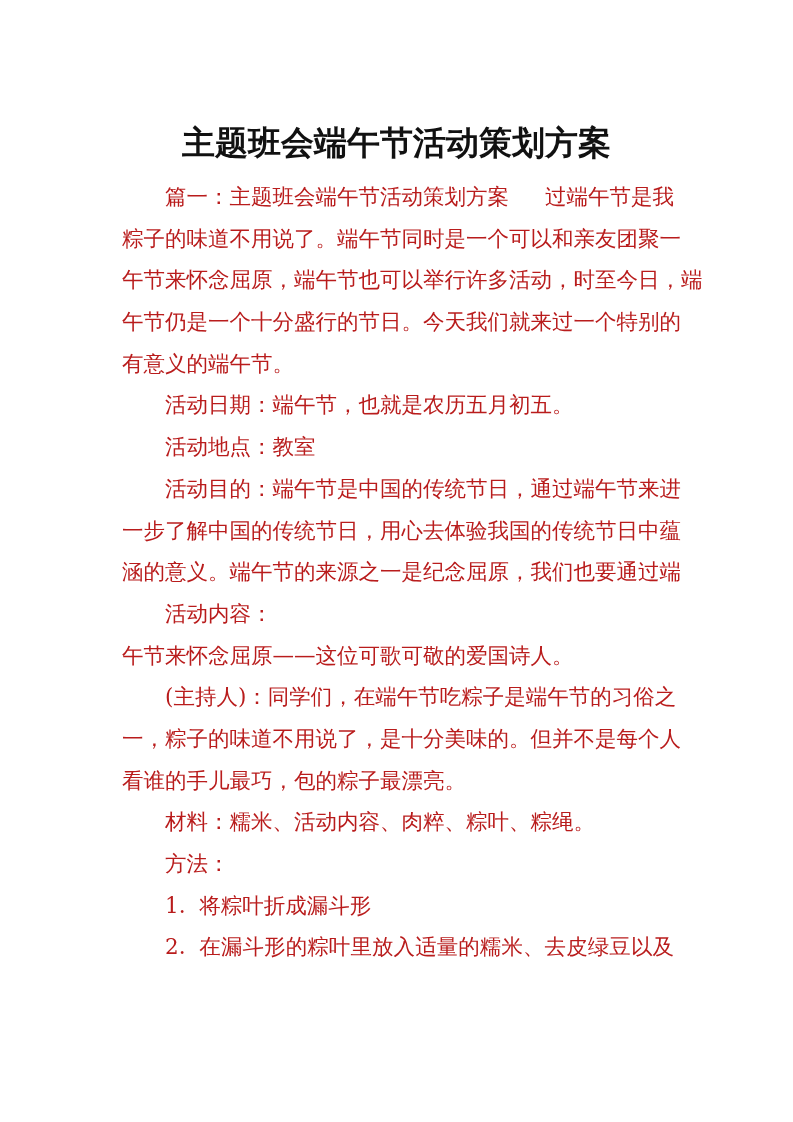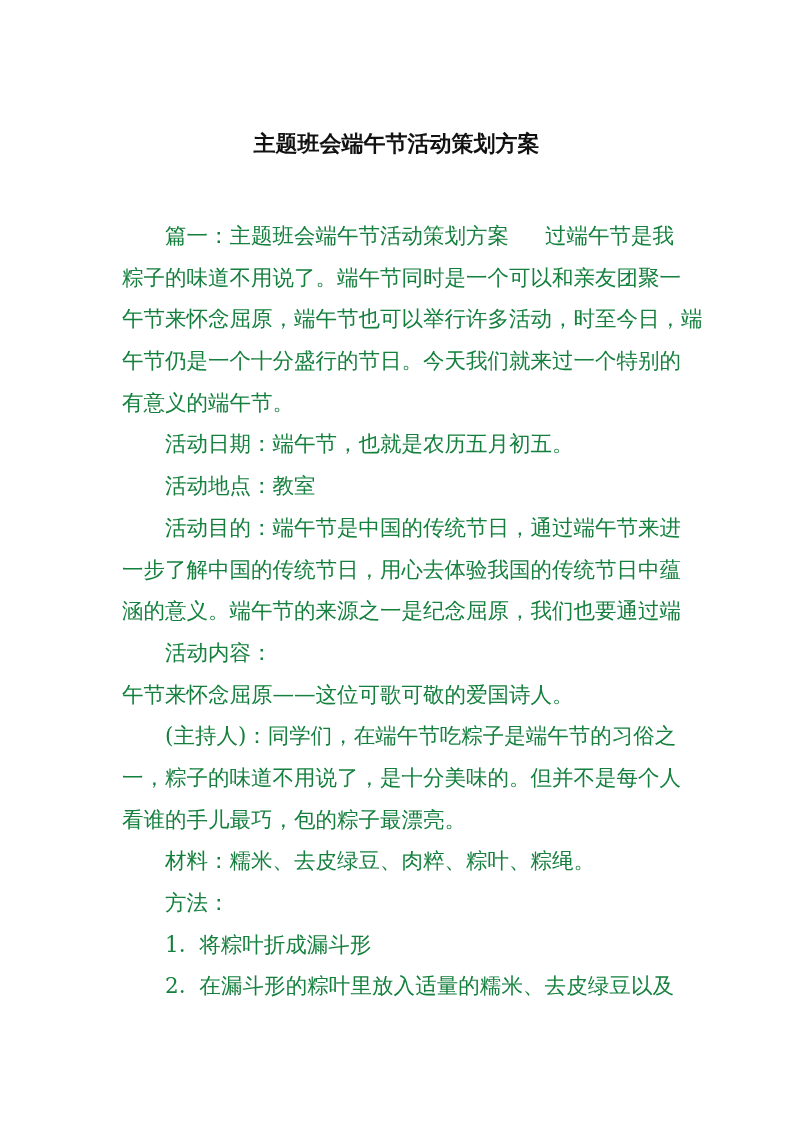--- a/index.html
+++ b/index.html
@@ -1,27 +1,27 @@
 <!DOCTYPE html>
 <html><head>
   <meta charset="utf-8">
   <style>
     html, body { margin: 0; padding: 0; background: #ffffff; }
     body { width: 793px; height: 1122px; position: relative; overflow: hidden; }
     .page { position: absolute; left: 0; top: 0; width: 793px; height: 1122px; background: #fff; }
     .title {
       position: absolute; left: 0; width: 793px; top: 120px;
       text-align: center; font-family: "DejaVu Serif", "Liberation Serif", serif;
-      font-size: 22px; font-weight: bold; color: #111; letter-spacing: 0px;
+      font-size: 33px; font-weight: bold; color: #111; letter-spacing: 0px;
       line-height: 46px;
     }
     .body {
       position: absolute; left: 122px; width: 552px; top: 176px;
       font-family: "DejaVu Serif", "Liberation Serif", serif;
-      font-size: 21.5px; color: #15803d; line-height: 41.7px; margin-top: 39px;
+      font-size: 21.5px; color: #b91c1c; line-height: 41.7px;
     }
     .line { white-space: nowrap; height: 41.7px; text-align: justify; text-align-last: justify; }
     .line.last { text-align-last: left; }
     .indent { padding-left: 43px; }
     .gap { display: inline-block; width: 36px; }
   </style>
 </head>
 <body>
 
 <div class="page">
@@ -43,18 +43,18 @@
     <div class="line">一步了解中国的传统节日，用心去体验我国的传统节日中蕴</div>
     <div class="line">涵的意义。端午节的来源之一是纪念屈原，我们也要通过端</div>
     <div class="line indent last">活动内容：</div>
 
     <div class="line last">午节来怀念屈原——这位可歌可敬的爱国诗人。</div>
 
     <div class="line indent">(主持人)：同学们，在端午节吃粽子是端午节的习俗之</div>
     <div class="line">一，粽子的味道不用说了，是十分美味的。但并不是每个人</div>
     <div class="line last">看谁的手儿最巧，包的粽子最漂亮。</div>
 
-    <div class="line indent last">材料：糯米、去皮绿豆、肉粹、粽叶、粽绳。</div>
+    <div class="line indent last">材料：糯米、活动内容、肉粹、粽叶、粽绳。</div>
     <div class="line indent last">方法：</div>
     <div class="line indent last" style="white-space:pre;">1.  将粽叶折成漏斗形</div>
     <div class="line indent" style="white-space:pre;">2.  在漏斗形的粽叶里放入适量的糯米、去皮绿豆以及</div>
   </div>
 </div>
 
 </body></html>

